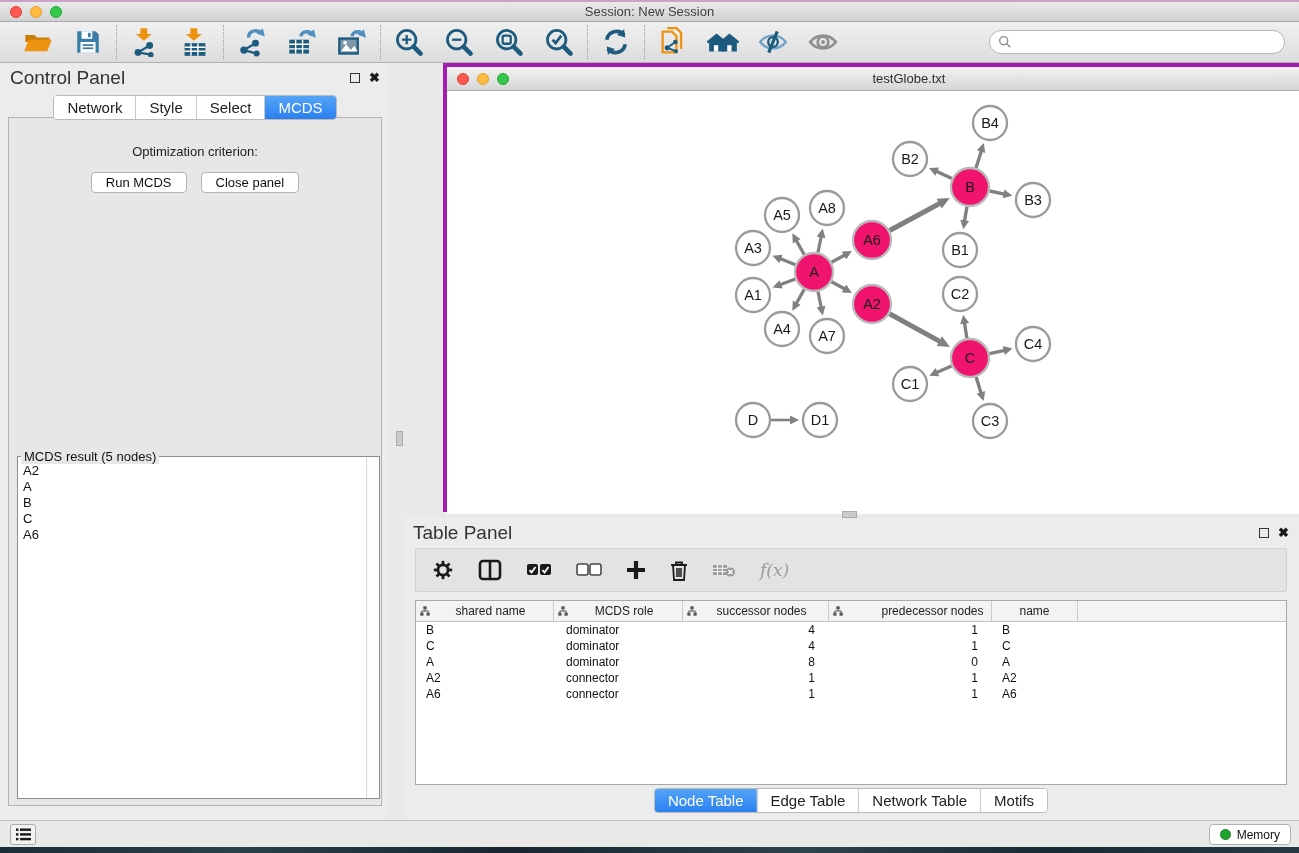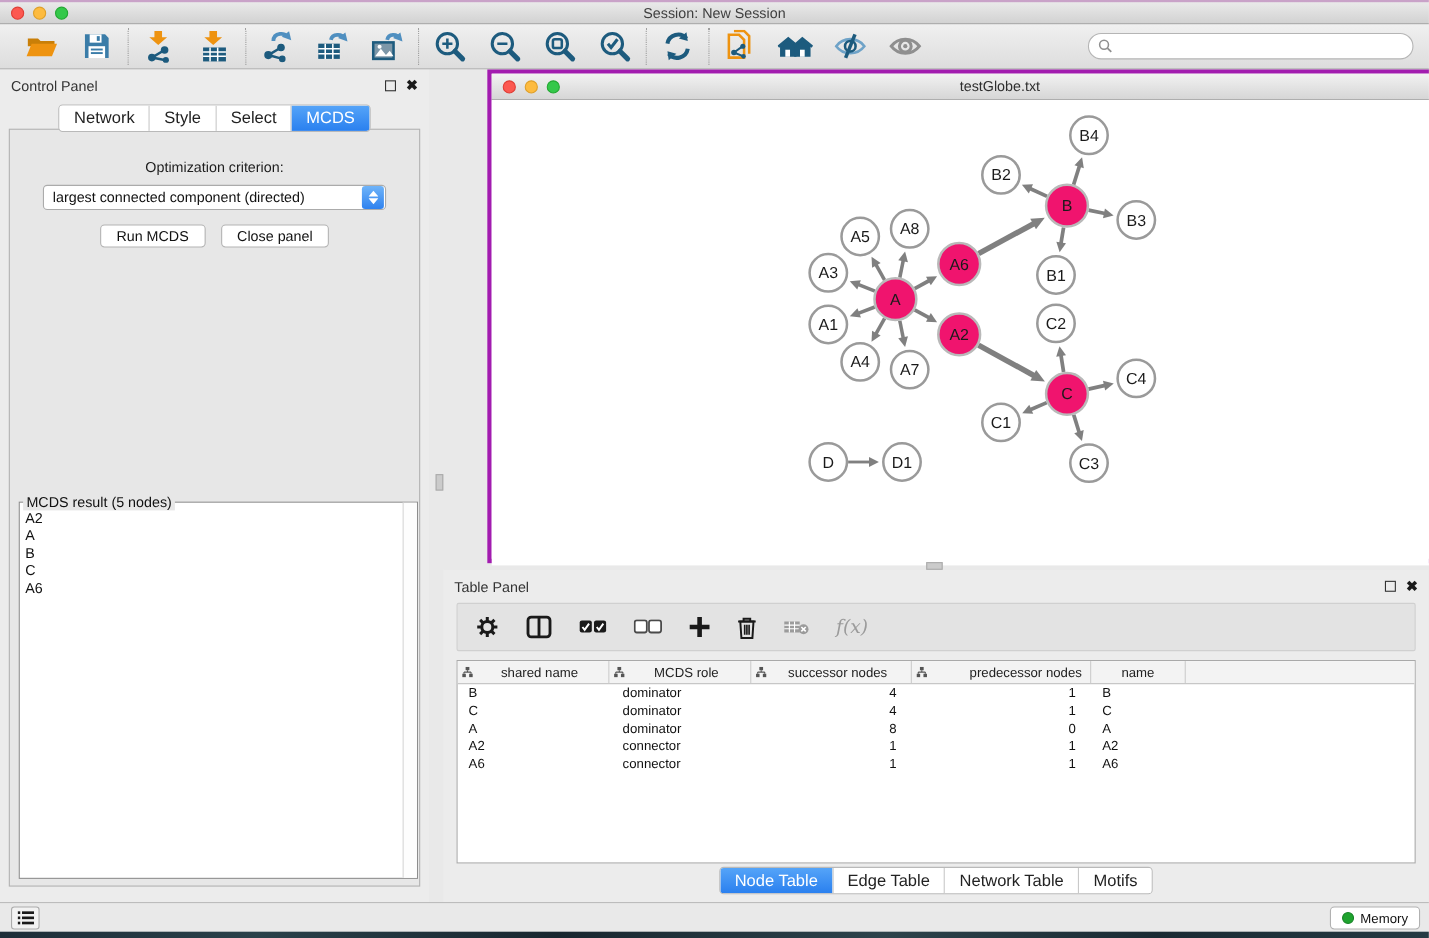--- a/index.html
+++ b/index.html
@@ -26,21 +26,21 @@
   .tb-sep { width:1px; height:34px; border-left:1px dotted #9f9f9f; }
   .tb-btn { width:32px; height:32px; display:flex; align-items:center; justify-content:center; cursor:pointer; }
   .tb-spacer { flex:1; }
   .searchbox { width:296px; height:24px; border:1px solid #b5b5b5; border-radius:12px; background:#fff;
     display:flex; align-items:center; padding:0 8px; margin-right:4px; }
   .searchbox input { border:none; outline:none; flex:1; font-size:12px; font-family:"Liberation Sans",sans-serif; background:transparent; }
 
   
   .control-panel { position:absolute; left:0; top:63px; width:390px; height:757px; background:#ececec; }
   .panel-head { height:26px; display:flex; align-items:center; padding:4px 10px 0 10px; }
-  .panel-head .ptitle { font-size:13px; color:#333; }
+  .panel-head .ptitle { font-size:19px; color:#333; }
   .panel-head .picons { margin-left:auto; display:flex; gap:9px; align-items:center; }
   .float-ic { width:10px; height:10px; border:1.5px solid #333; display:inline-block; cursor:pointer; }
   .close-ic { font-size:13px; font-weight:bold; color:#1a1a1a; cursor:pointer; line-height:10px; }
   .cp-tabs { position:absolute; left:0; right:0; top:32px; display:flex; justify-content:center; z-index:2; }
   .seg { display:flex; background:#fff; border:1px solid #b9b9b9; border-radius:4px; overflow:hidden; }
   .seg .segitem { padding:3px 13px; font-size:15px; color:#222; border-left:1px solid #c9c9c9; cursor:pointer; background:#fff; white-space:nowrap; }
   .seg .segitem:first-child { border-left:none; }
   .seg .segitem.active { background:linear-gradient(#55a4f8,#2a80ef); color:#fff; }
   .cp-content { position:absolute; left:8px; top:54px; width:374px; bottom:14px; border:1px solid #b3b3b3; background:#e7e7e7; }
   .opt-label { text-align:center; margin-top:26px; font-size:13px; color:#1d1d1d; }
@@ -284,31 +284,20 @@
   <div class="cp-tabs">
     <div class="seg">
       <div class="segitem">Network</div>
       <div class="segitem">Style</div>
       <div class="segitem">Select</div>
       <div class="segitem active">MCDS</div>
     </div>
   </div>
   <div class="cp-content">
     <div class="opt-label">Optimization criterion:</div>
-    <div class="combo">
-      <span class="combo-val">largest connected component (directed)</span>
-      <span class="stepper">
-        <svg width="9" height="6" viewBox="0 0 10 6">
-            <path d="M5 0 L10 6 H0 z" fill="#fff"></path>
-          </svg>
-        <svg width="9" height="6" viewBox="0 0 10 6">
-            <path d="M5 6 L0 0 H10 z" fill="#fff"></path>
-          </svg>
-      </span>
-    </div>
     <div class="btn-row">
       <button class="mac-btn">Run MCDS</button>
       <button class="mac-btn">Close panel</button>
     </div>
     <div class="result-box">
       <span class="result-label">MCDS result (5 nodes)</span>
       <div class="result-list">
           <div class="mcds-item">A2</div>
           <div class="mcds-item">A</div>
           <div class="mcds-item">B</div>

